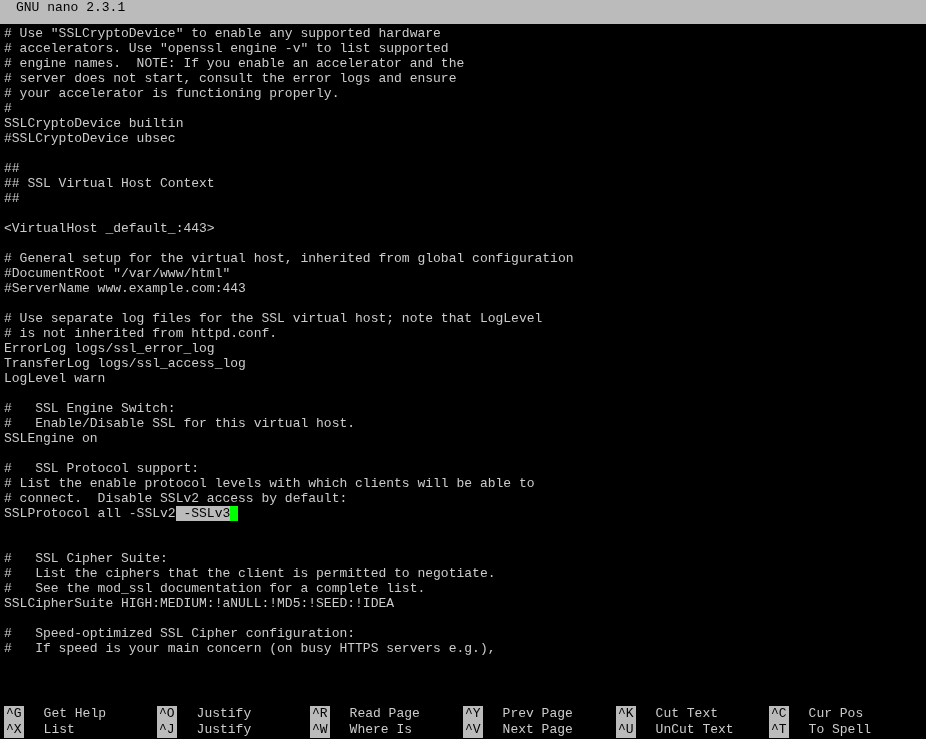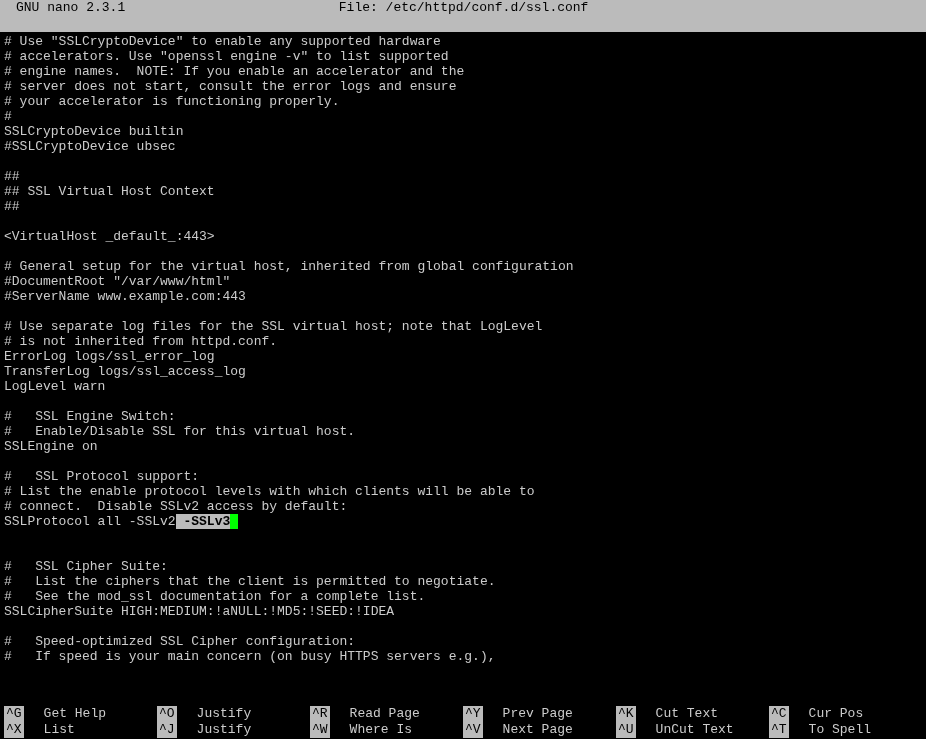--- a/index.html
+++ b/index.html
@@ -13,21 +13,21 @@
       background: #000;
       color: #ccc;
       width: 926px;
       height: 739px;
       overflow: hidden;
       position: relative;
     }
     .header {
       background: #bbb;
       color: #000;
-      height: 32px;
+      height: 24px;
       line-height: 16px;
       display: flex;
       padding: 0 4px;
     }
     .header-left {
       flex: 0 0 auto;
       padding-left: 12px;
     }
     .header-center {
       flex: 1;
@@ -37,21 +37,20 @@
       padding: 2px 4px;
       line-height: 15px;
       white-space: pre;
     }
     .line {
       height: 15px;
     }
     .highlight {
       background: #bbb;
       color: #000;
-      font-weight: bold;
     }
     .cursor {
       background: #0f0;
       color: #000;
       display: inline-block;
       width: 8px;
     }
     .footer {
       position: absolute;
       bottom: 1px;
@@ -80,21 +79,20 @@
     .footer-label {
       color: #ccc;
       margin-left: 16px;
     }
   </style>
 </head>
 <body>
 
 <div class="header">
   <span class="header-left">GNU nano 2.3.1</span>
-  <span class="header-center">File: /etc/httpd/conf.d/ssl.conf</span>
   <span style="flex:0 0 120px"></span>
 </div>
 
 <div class="content" id="content"><div class="line"># Use "SSLCryptoDevice" to enable any supported hardware</div><div class="line"># accelerators. Use "openssl engine -v" to list supported</div><div class="line"># engine names.  NOTE: If you enable an accelerator and the</div><div class="line"># server does not start, consult the error logs and ensure</div><div class="line"># your accelerator is functioning properly.</div><div class="line">#</div><div class="line">SSLCryptoDevice builtin</div><div class="line">#SSLCryptoDevice ubsec</div><div class="line"></div><div class="line">##</div><div class="line">## SSL Virtual Host Context</div><div class="line">##</div><div class="line"></div><div class="line">&lt;VirtualHost _default_:443&gt;</div><div class="line"></div><div class="line"># General setup for the virtual host, inherited from global configuration</div><div class="line">#DocumentRoot "/var/www/html"</div><div class="line">#ServerName www.example.com:443</div><div class="line"></div><div class="line"># Use separate log files for the SSL virtual host; note that LogLevel</div><div class="line"># is not inherited from httpd.conf.</div><div class="line">ErrorLog logs/ssl_error_log</div><div class="line">TransferLog logs/ssl_access_log</div><div class="line">LogLevel warn</div><div class="line"></div><div class="line">#   SSL Engine Switch:</div><div class="line">#   Enable/Disable SSL for this virtual host.</div><div class="line">SSLEngine on</div><div class="line"></div><div class="line">#   SSL Protocol support:</div><div class="line"># List the enable protocol levels with which clients will be able to</div><div class="line"># connect.  Disable SSLv2 access by default:</div><div class="line"><span>SSLProtocol all -SSLv2</span><span class="highlight"> -SSLv3</span><span class="cursor"> </span></div><div class="line"></div><div class="line"></div><div class="line">#   SSL Cipher Suite:</div><div class="line">#   List the ciphers that the client is permitted to negotiate.</div><div class="line">#   See the mod_ssl documentation for a complete list.</div><div class="line">SSLCipherSuite HIGH:MEDIUM:!aNULL:!MD5:!SEED:!IDEA</div><div class="line"></div><div class="line">#   Speed-optimized SSL Cipher configuration:</div><div class="line">#   If speed is your main concern (on busy HTTPS servers e.g.),</div></div>
 
 <div class="footer">
   <div class="footer-row" id="footer-row-1">
       <div class="footer-item">
         <span class="footer-key">^G</span>
         <span class="footer-label">Get Help</span>

